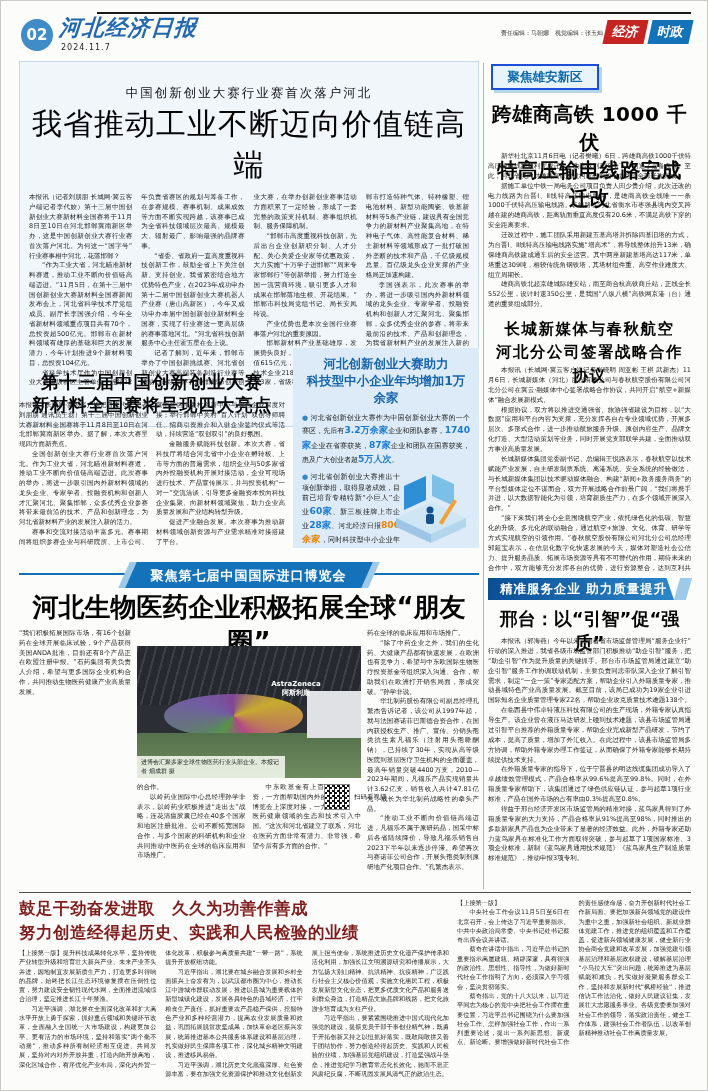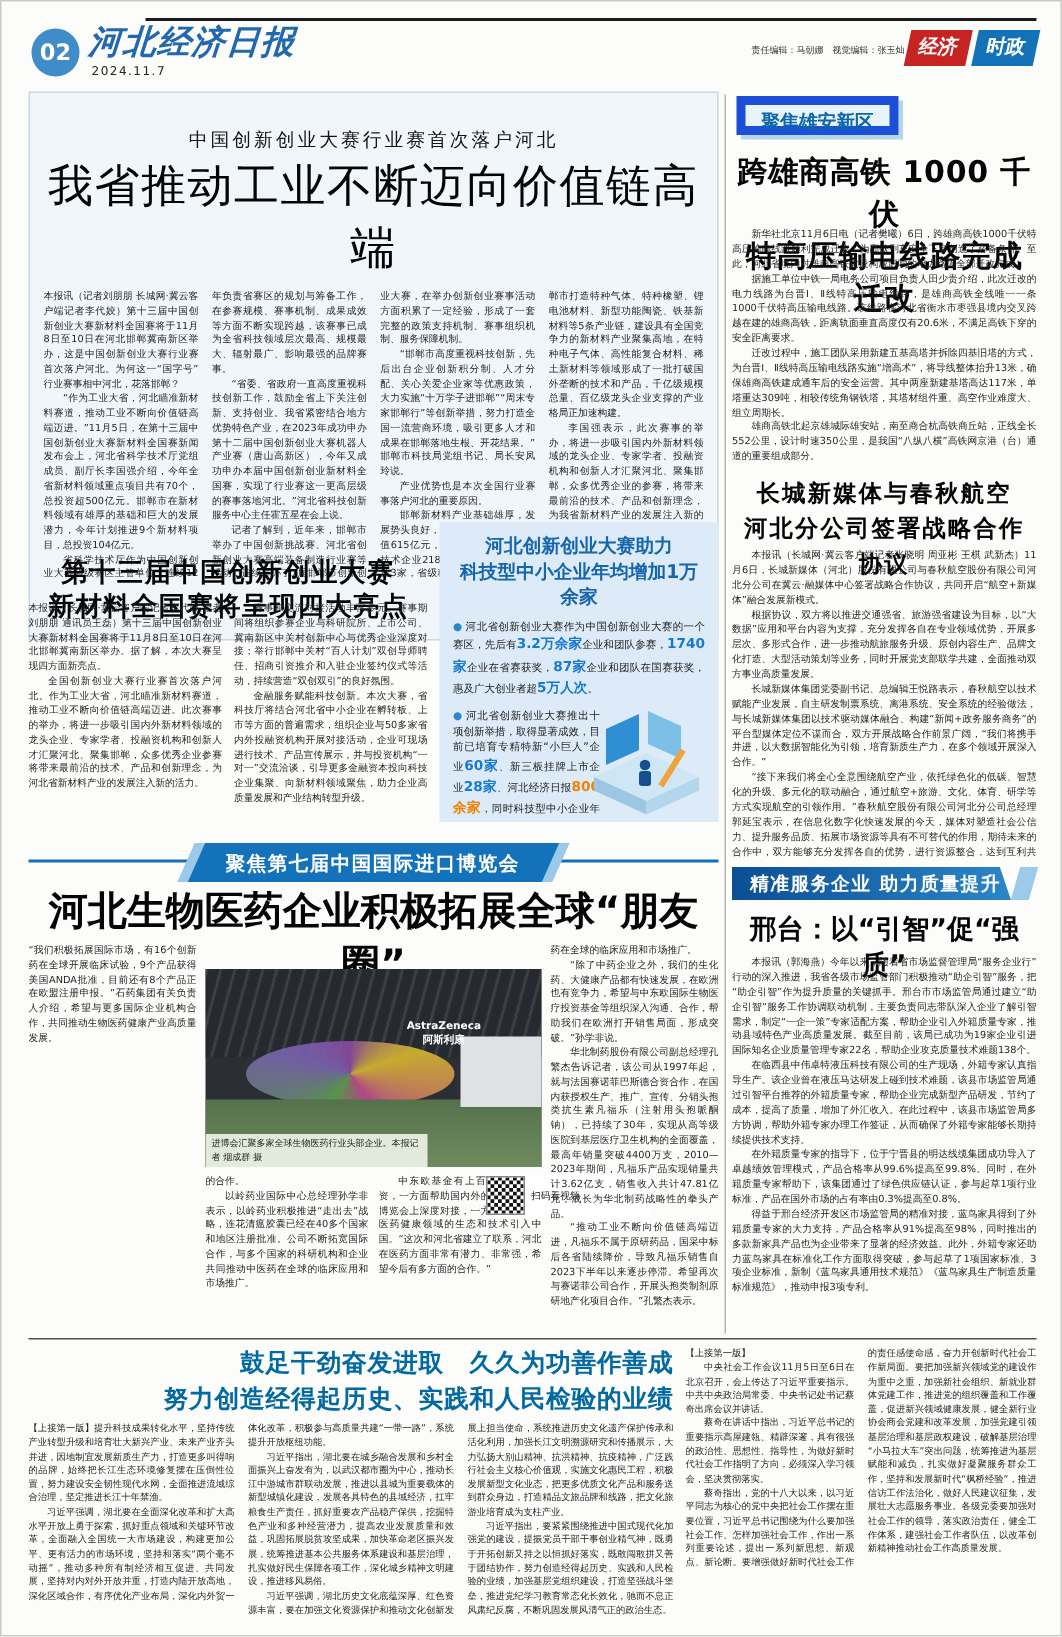--- a/index.html
+++ b/index.html
@@ -78,37 +78,37 @@
   .ph-brand { position:absolute; right:18%; top:26%; color:#fff; font-size:7px; font-weight:bold; text-align:center; line-height:1.3; }
   .ph-caption { position:absolute; left:0; right:34%; bottom:0; background:rgba(243,248,238,.88);
     color:#222; font-size:6px; padding:2px 4px; text-align:left; }
   .qr-block { position:absolute; left:323px; top:781px; width:110px; height:30px; background:#fff; display:flex; align-items:center; gap:4px; }
   .qr { width:26px; height:26px; border:1px solid #888; padding:2px; background:
     repeating-conic-gradient(#131313 0% 25%, #ffffff 25% 50%); background-size:5px 5px; background-origin:content-box; }
   .qr-label { font-size:6.5px; color:#222; }
   
   .focus-box { position:absolute; left:490px; top:63px; width:108px; height:26px; line-height:22px;
     text-align:center; font-size:12.5px; font-weight:800; color:#0d67a8;
-    background:#e8f4fb; border:6px solid #1d4ed8; box-shadow:3px 3px 0 rgba(90,170,210,.45); }
+    background:#e8f4fb; border:2px solid #1d4ed8; box-shadow:3px 3px 0 rgba(90,170,210,.45); }
   .rr-h { position:absolute; left:487px; width:203px; text-align:center; font-weight:900; color:#050505; }
   .rr-h1 { top:99px;  font-size:20px;  line-height:1.4; letter-spacing:.5px; }
   .rr-h2 { top:317px; font-size:15.5px; line-height:1.5; letter-spacing:1.5px; }
   .rr-h3 { top:606px; font-size:18px; }
   .rr-b { position:absolute; left:487px; width:203px; font-size:6.5px; line-height:1.52; }
   .rr-b1 { top:151px; height:158px; }
   .rr-b2 { top:365px; height:206px; }
   .rr-b3 { top:636px; height:250px; }
   .rr-banner { position:absolute; left:487px; top:577px; width:186px; height:22px; line-height:22px;
     color:#fff; font-size:12.5px; font-weight:800; padding-left:12px; letter-spacing:1px;
     background:linear-gradient(90deg,#0b4e94,#2b86c8); clip-path:polygon(0 0,96% 0,100% 100%,0 100%); }
   .rr-banner-accent { position:absolute; left:676px; top:577px; width:12px; height:22px;
     background:#9ccae8; transform:skewX(-16deg); }
   
-  .bt-headline { position:absolute; left:18px; top:896px; width:430px; text-align:right;
-    font-weight:900; color:#0369a1; font-size:16.5px; line-height:1.45; letter-spacing:.5px; }
+  .bt-headline { position:absolute; left:18px; top:896px; width:430px; text-align:left;
+    font-weight:900; color:#7f1d1d; font-size:16.5px; line-height:1.45; letter-spacing:.5px; }
   .bt-body { position:absolute; left:18px; top:947px; width:430px; height:138px;
     column-count:3; column-gap:9px; font-size:6.2px; line-height:1.5; }
   .bt-right { position:absolute; left:456px; top:897px; width:234px; height:188px;
     column-count:2; column-gap:9px; font-size:6.2px; line-height:1.5; }
 </style>
 </head>
 <body>
 
 <div class="page">
 
@@ -141,20 +141,21 @@
 
   <h2 class="a2-headline">
     <span>第十三届中国创新创业大赛</span><br>
     <span>新材料全国赛将呈现四大亮点</span>
   </h2>
   <div class="a2-body body-text">
       <p>本报讯（长城网·冀云客户端记者李代姣 记者刘朋朋 通讯员王磊）第十三届中国创新创业大赛新材料全国赛将于11月8日至10日在河北邯郸冀南新区举办。据了解，本次大赛呈现四方面新亮点。</p>
       <p>全国创新创业大赛行业赛首次落户河北。作为工业大省，河北瞄准新材料赛道，推动工业不断向价值链高端迈进。此次赛事的举办，将进一步吸引国内外新材料领域的龙头企业、专家学者、投融资机构和创新人才汇聚河北、聚集邯郸，众多优秀企业参赛将带来最前沿的技术、产品和创新理念，为河北省新材料产业的发展注入新的活力。</p>
       <p>赛事和交流对接活动丰富多元。赛事期间将组织参赛企业与科研院所、上市公司、冀南新区中关村创新中心与优秀企业深度对接；举行邯郸中关村“百人计划”双创导师聘任、招商引资推介和入驻企业签约仪式等活动，持续营造“双创双引”的良好氛围。</p>
       <p>金融服务赋能科技创新。本次大赛，省科技厅将结合河北省中小企业在孵转板、上市等方面的普遍需求，组织企业与50多家省内外投融资机构开展对接活动，企业可现场进行技术、产品宣传展示，并与投资机构“一对一”交流洽谈，引导更多金融资本投向科技企业集聚、向新材料领域聚焦，助力企业高质量发展和产业结构转型升级。</p>
+      <p>促进产业融合发展。本次赛事为推动新材料领域创新资源与产业需求精准对接搭建了平台。</p>
     </div>
 
   <aside class="infobox">
     <div class="ib-title">
       <span>河北创新创业大赛助力</span><br>
       <span>科技型中小企业年均增加1万余家</span>
     </div>
     <div class="ib-items">
         <p class="ib-item"><span class="ib-marker">●</span><span>河北省创新创业大赛作为中国创新创业大赛的一个赛区，先后有</span><span class="hl-blue">3.2万余家</span><span>企业和团队参赛，</span><span class="hl-blue">1740家</span><span>企业在省赛获奖，</span><span class="hl-blue">87家</span><span>企业和团队在国赛获奖，惠及广大创业者超</span><span class="hl-blue">5万人次</span><span>。</span></p>
         <p class="ib-item"><span class="ib-marker">●</span><span>河北省创新创业大赛推出十项创新举措，取得显著成效，目前已培育专精特新“小巨人”企业</span><span class="hl-blue">60家</span><span>、新三板挂牌上市企业</span><span class="hl-blue">28家</span><span>、河北经济日报</span><span class="hl-orange">800余家</span><span>，同时科技型中小企业年均增加</span></p>

